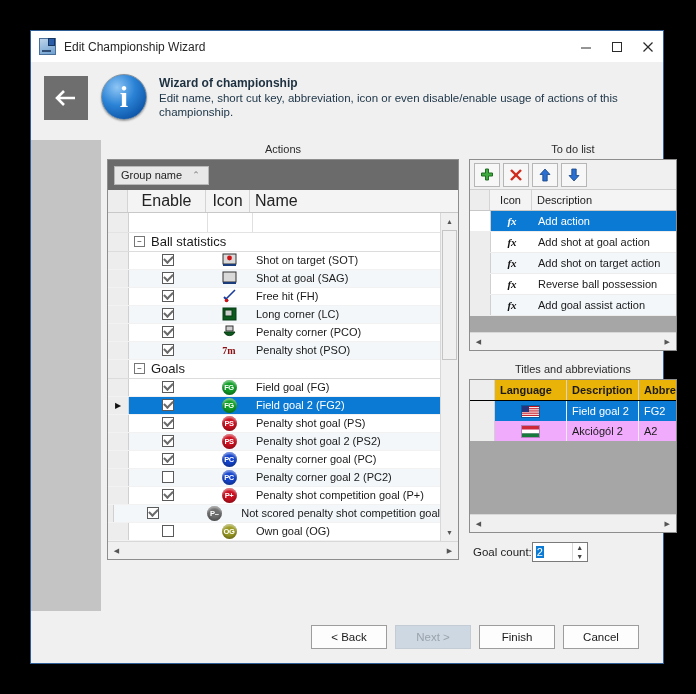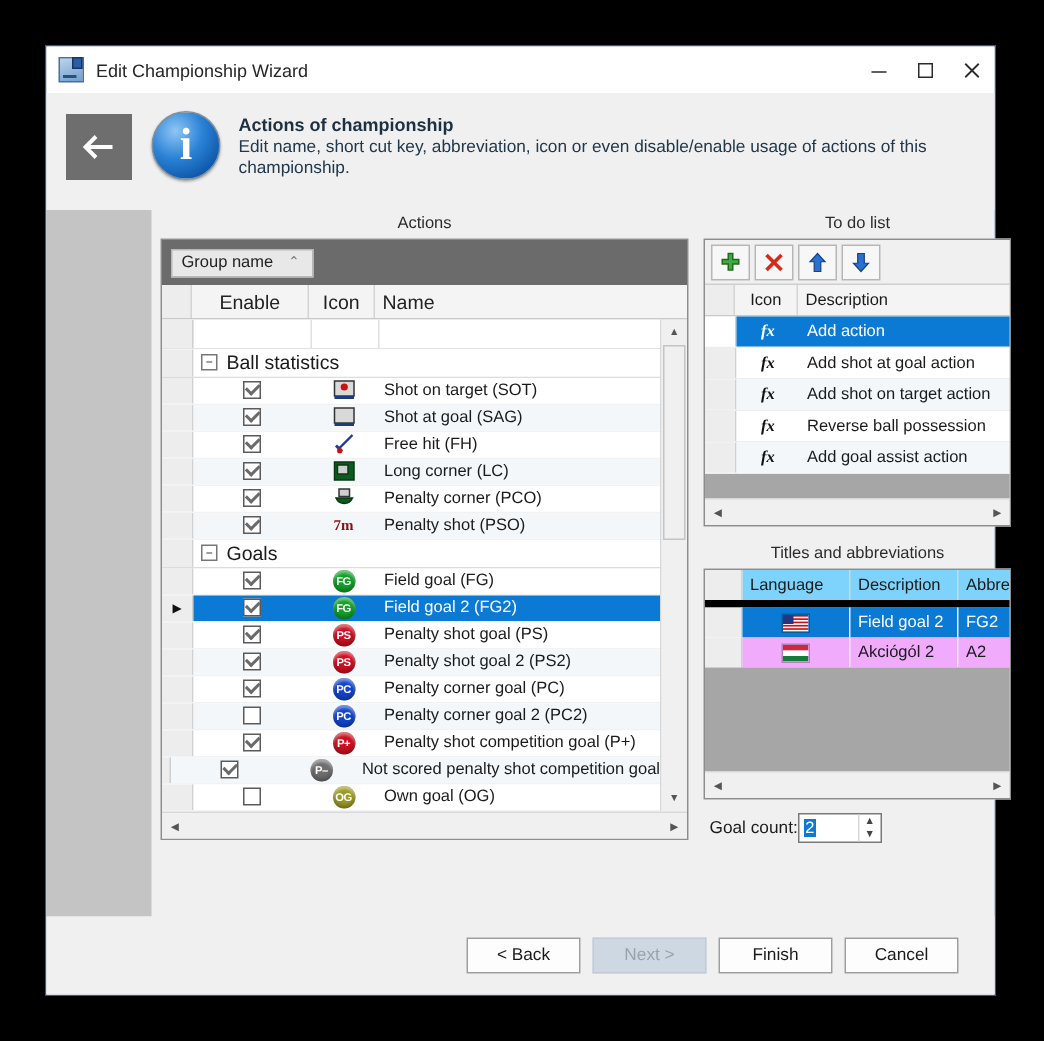--- a/index.html
+++ b/index.html
@@ -53,21 +53,21 @@
   
   .grid{border:1px solid #8d8d8d;background:#fff;display:flex;flex-direction:column;
         height:401px;box-sizing:border-box;}
   .grp-band{height:30px;background:#6b6b6b;display:flex;align-items:center;padding-left:6px;flex:0 0 auto;}
   .grp-chip{background:#e8e8e8;border:1px solid #b8b8b8;padding:2px 8px 3px 6px;font-size:11px;
             color:#222;display:flex;align-items:center;gap:10px;}
   .grp-chip .sortarrow{font-size:9px;color:#7a7a7a;}
 
   .gridhead{display:flex;height:22px;background:#f4f4f4;border-bottom:1px solid #c8c8c8;flex:0 0 auto;}
   .gh{border-right:1px solid #d4d4d4;display:flex;align-items:center;justify-content:center;
-      font-size:13px;color:#222;box-sizing:border-box;}
+      font-size:16px;color:#222;box-sizing:border-box;}
   .gh.left{justify-content:flex-start;padding-left:5px;}
   .c-ind{width:20px;background:#ededed;}
   .c-en{width:78px;}
   .c-ic{width:44px;}
   .c-nm{flex:1 1 auto;border-right:none;}
 
   .gridscroll{flex:1 1 auto;display:flex;overflow:hidden;}
   .rows{flex:1 1 auto;display:flex;flex-direction:column;background:#fff;overflow:hidden;}
   .vsb{width:17px;background:#f0f0f0;border-left:1px solid #d8d8d8;
        display:flex;flex-direction:column;align-items:center;flex:0 0 auto;}
@@ -136,21 +136,21 @@
   .rrow .rbody{flex:1 1 auto;display:flex;background:#fff;}
   .rrow.alt .rbody{background:#f3f7fa;}
   .rrow.sel .rbody{background:#0a7ad4;color:#fff;}
   .rrow.sel .ind{background:#fff;}
   .ri-icon{width:42px;display:flex;align-items:center;justify-content:center;
            font-family:"Liberation Serif",serif;font-style:italic;font-weight:bold;font-size:11px;color:#111;text-align:right;}
   .rrow.sel .ri-icon{color:#fff;}
   .ri-desc{flex:1 1 auto;display:flex;align-items:center;padding-left:5px;font-size:11px;white-space:nowrap;overflow:hidden;}
   .rfill{flex:1 1 auto;background:#a6a6a6;}
 
-  .tblhead{display:flex;height:20px;background:#7dd3fc;border-bottom:5px solid #000000;flex:0 0 auto;}
+  .tblhead{display:flex;height:20px;background:#eab308;border-bottom:1px solid #000000;flex:0 0 auto;font-weight:bold;}
   .tc-ind{width:24px;background:#ededed;border-right:1px solid #d4d4d4;}
   .tc-lang{width:72px;}
   .tc-desc{width:72px;}
   .tc-abbr{flex:1 1 auto;border-right:none;}
   .trow{display:flex;height:20px;}
   .trow .ind{width:24px;background:#ededed;border-right:1px solid #d0d0d0;}
   .trow .tbody{flex:1 1 auto;display:flex;background:#f0abfc;}
   .trow.sel .tbody{background:#0a7ad4;color:#fff;}
   .tcell{display:flex;align-items:center;padding-left:5px;font-size:11px;border-right:1px solid #eee;
          box-sizing:border-box;white-space:nowrap;overflow:hidden;}
@@ -210,21 +210,21 @@
     <div class="header">
       <div class="back-wrap">
         <div class="back-btn">
           <svg width="24" height="18" viewBox="0 0 24 18">
             <path d="M10 2 L3 9 L10 16 M3 9 L21 9" fill="none" stroke="#ffffff" stroke-width="2.6" stroke-linecap="butt" stroke-linejoin="miter"></path>
           </svg>
         </div>
       </div>
       <div class="info-ico">i</div>
       <div class="htext">
-        <div class="htitle">Actions of championship</div>
+        <div class="htitle">Wizard of championship</div>
         <div class="hsub">Edit name, short cut key, abbreviation, icon or even disable/enable usage of actions of this championship.</div>
       </div>
     </div>
 
     <div class="content">
       <div class="leftband"></div>
 
       <div class="panels">
 
         <div class="col-actions">

